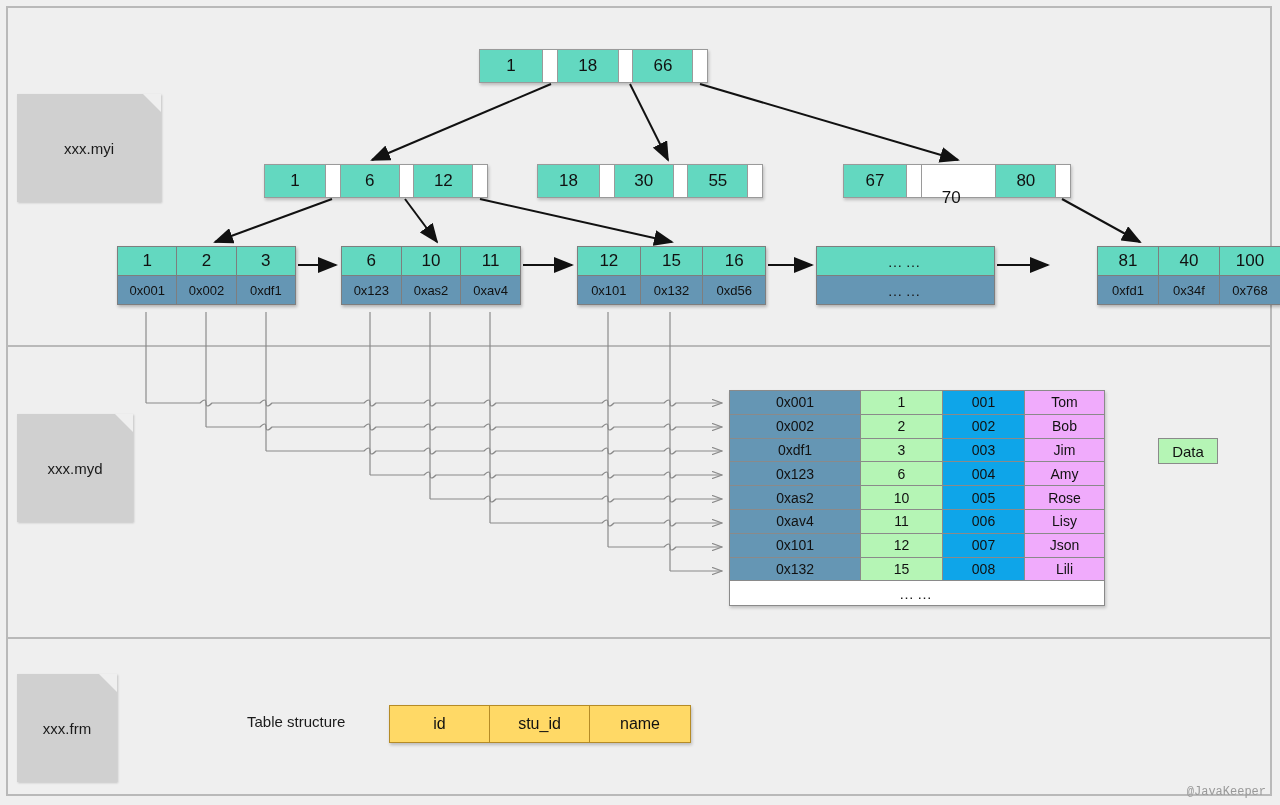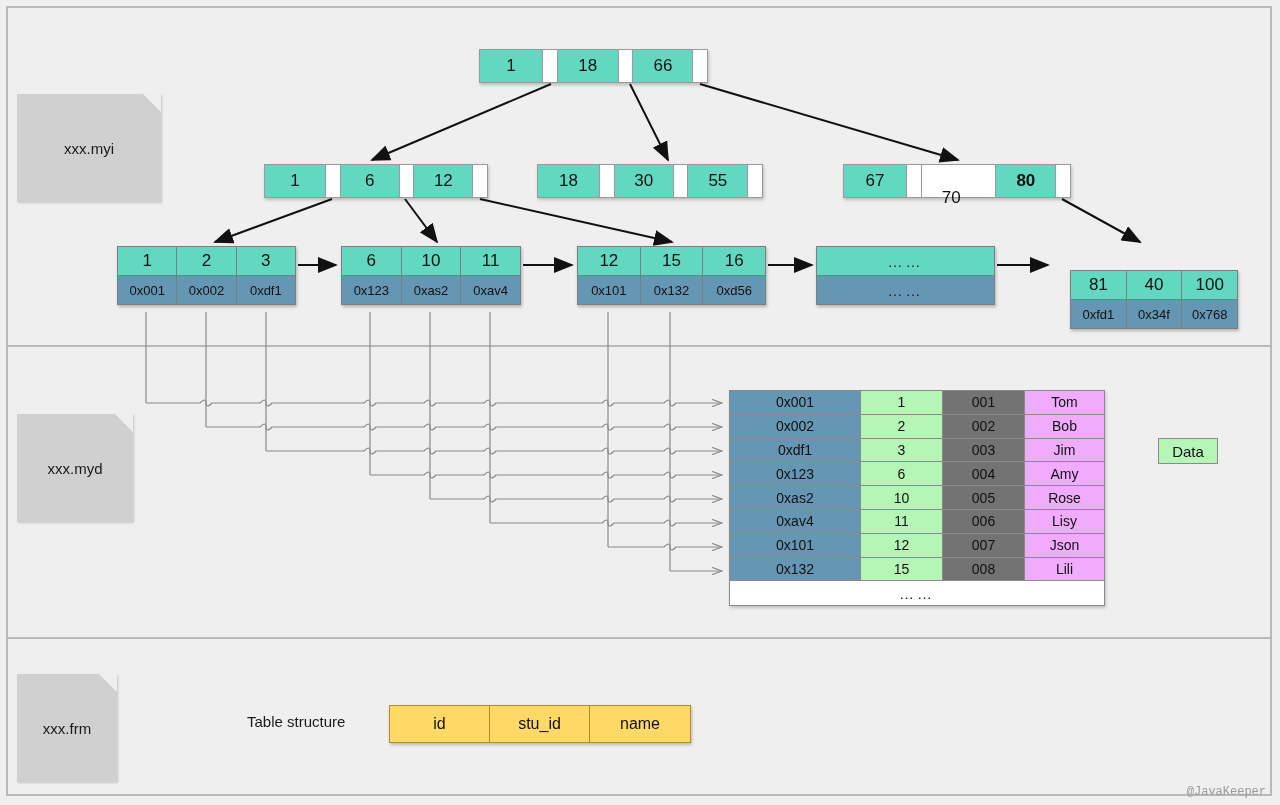--- a/index.html
+++ b/index.html
@@ -59,21 +59,21 @@
   
   .datatable{position:absolute;left:729px;top:390px;width:376px;
     border:1px solid #8a8a8a;box-sizing:border-box;background:#fff;
     box-shadow:1px 2px 3px rgba(0,0,0,.2);}
   .datatable .trow{display:flex;height:23.8px;}
   .datatable .trow .c{display:flex;align-items:center;justify-content:center;
     border-right:1px solid #8a8a8a;border-bottom:1px solid #8a8a8a;box-sizing:border-box;
     font-size:14px;color:#111;}
   .datatable .trow .c.addr{width:131px;background:#6596b4;}
   .datatable .trow .c.id{width:82px;background:#b5f5b5;}
-  .datatable .trow .c.stu{width:82px;background:#737373;}
+  .datatable .trow .c.stu{width:82px;background:#0ea5e9;}
   .datatable .trow .c.name{width:79px;background:#f0abfc;border-right:none;}
   .datatable .ellipsis-row{height:24px;display:flex;align-items:center;
     justify-content:center;background:#fff;letter-spacing:3px;font-size:15px;color:#1a1a1a;}
 
   .datalegend{position:absolute;left:1158px;top:438px;width:60px;height:26px;
     background:#b5f5b5;border:1px solid #8a8a8a;box-sizing:border-box;
     display:flex;align-items:center;justify-content:center;font-size:15px;color:#111;}
 
   
   .tablestruct{position:absolute;left:389px;top:705px;height:38px;display:flex;
@@ -135,21 +135,21 @@
     <div class="ptr" style="width:14px;"></div>
     <div class="key" style="width:61px;">55</div>
     <div class="ptr" style="width:14px;"></div>
   </div>
 
   <div class="inode" style="left:843px;top:164px;width:228px;">
     <div class="key" style="width:64px;">67</div>
     <div class="ptr" style="width:14px;"></div>
     <div class="key" style="width:61px;margin-top:33px;">70</div>
     <div class="ptr" style="width:14px;"></div>
-    <div class="key" style="width:61px;font-weight:bold;">80</div>
+    <div class="key" style="width:61px;">80</div>
     <div class="ptr" style="width:14px;"></div>
   </div>
 
   <div class="leaf" style="left:117px;top:246px;width:179px;">
     <div class="row keys">
       <div class="cell">1</div>
       <div class="cell">2</div>
       <div class="cell">3</div>
     </div>
     <div class="row ptrs">
@@ -187,21 +187,21 @@
 
   <div class="leaf ellip" style="left:816px;top:246px;width:179px;">
     <div class="row keys">
       <div class="cell">……</div>
     </div>
     <div class="row ptrs">
       <div class="cell">……</div>
     </div>
   </div>
 
-  <div class="leaf" style="left:1070px;top:246px;width:168px;margin-top:24px;">
+  <div class="leaf" style="left:1097px;top:246px;width:184px;">
     <div class="row keys">
       <div class="cell">81</div>
       <div class="cell">40</div>
       <div class="cell">100</div>
     </div>
     <div class="row ptrs">
       <div class="cell">0xfd1</div>
       <div class="cell">0x34f</div>
       <div class="cell">0x768</div>
     </div>

